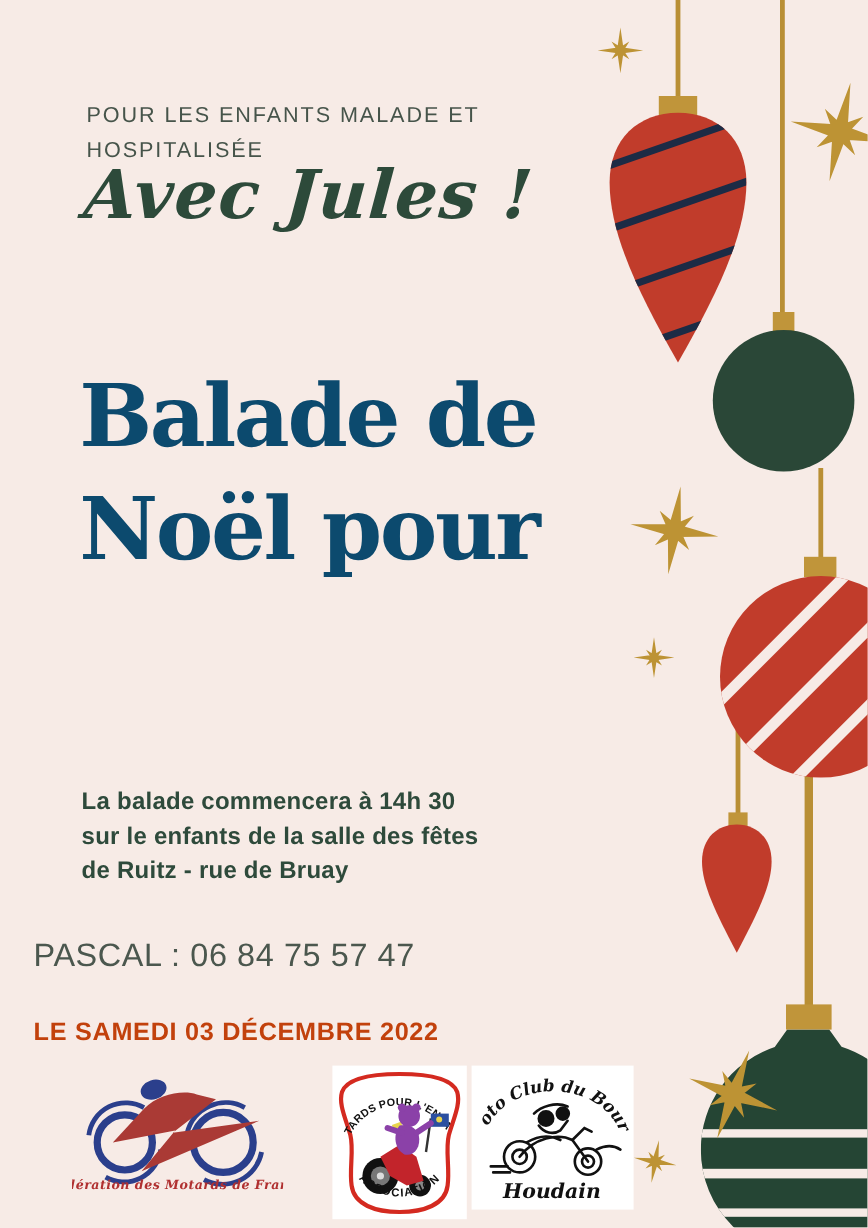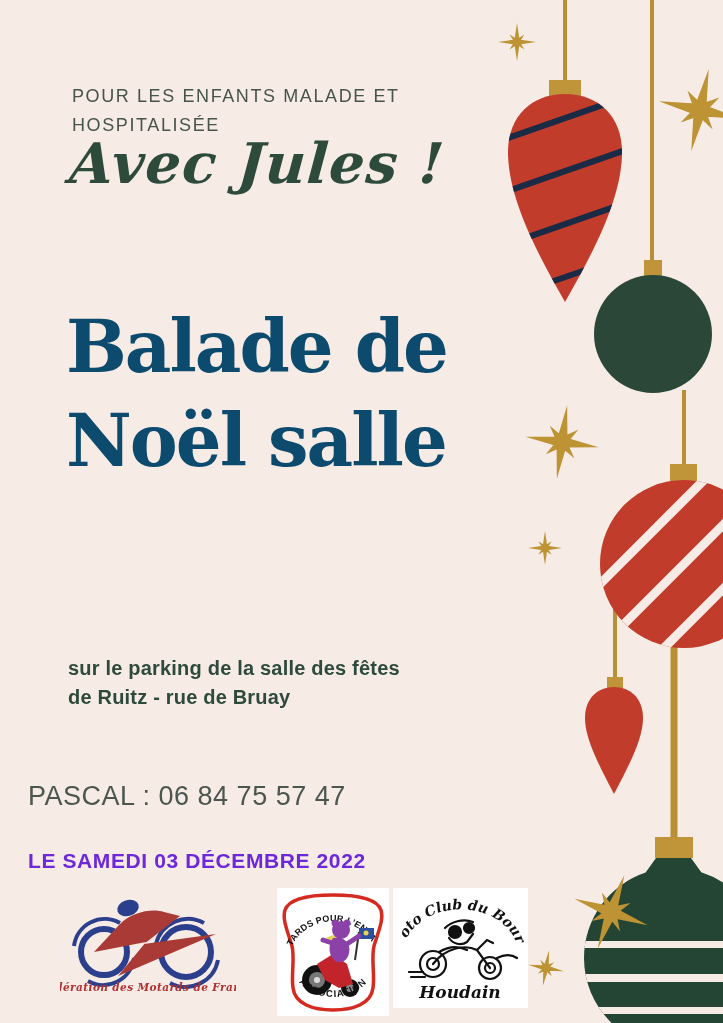--- a/index.html
+++ b/index.html
@@ -39,21 +39,21 @@
   }
   
   .contacts{
     left:28px;top:782px;
     color:#4b574e;font-size:27px;line-height:29px;font-weight:400;
     letter-spacing:0.5px;
   }
   
   .date-line{
     left:28px;top:849px;
-    color:#6d28d9;font-size:21px;font-weight:700;letter-spacing:0.6px;
+    color:#c2410c;font-size:21px;font-weight:700;letter-spacing:0.6px;
   }
   
   .logo-box{background:#ffffff;}
   .logo-fmf{left:60px;top:890px;width:176px;height:118px;background:transparent;}
   .logo-mpe{left:277px;top:888px;width:112px;height:128px;}
   .logo-mcb{left:393px;top:888px;width:135px;height:120px;}
   svg{display:block;}
   .deco-layer{left:0;top:0;pointer-events:none;}
 </style>
 </head>
@@ -141,25 +141,26 @@
 
 <div class="abs eyebrow">
   <div>POUR LES ENFANTS MALADE ET</div>
   <div>HOSPITALISÉE</div>
 </div>
 
 <div class="abs script-title">Avec Jules !</div>
 
 <div class="abs main-title">
   <div>Balade de</div>
-  <div>Noël salle</div>
+  <div>Noël pour</div>
 </div>
 
 <div class="abs details">
-  <div>sur le parking de la salle des fêtes</div>
+  <div>La balade commencera à 14h 30</div>
+  <div>sur le enfants de la salle des fêtes</div>
   <div>de Ruitz - rue de Bruay</div>
 </div>
 
 <div class="abs contacts">
   <div>PASCAL : 06 84 75 57 47</div>
 </div>
 
 <div class="abs date-line">LE SAMEDI 03 DÉCEMBRE 2022</div>
 
 <div class="abs logo-fmf">

